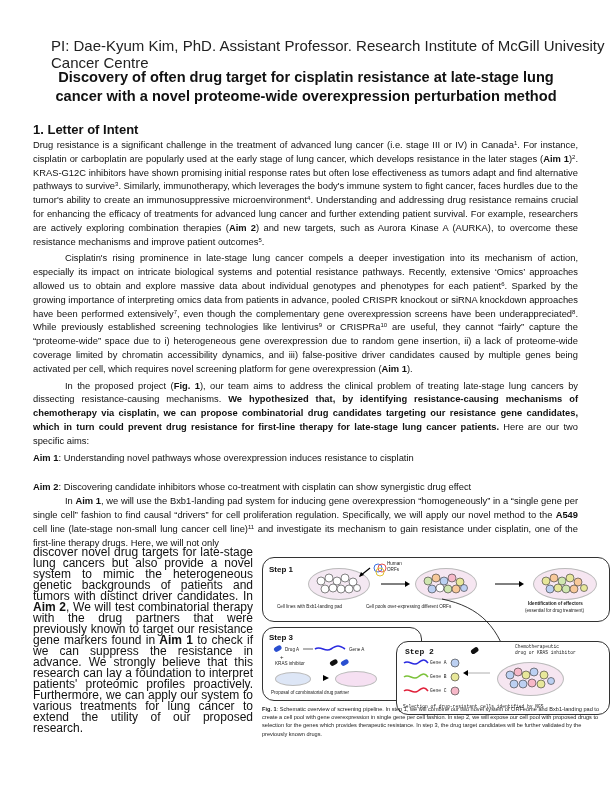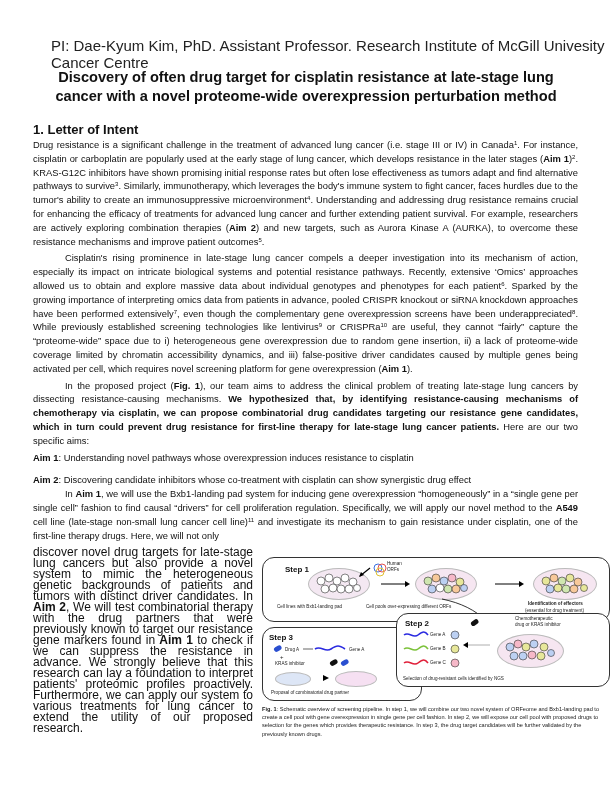--- a/index.html
+++ b/index.html
@@ -32,21 +32,21 @@
   .wrap-text p { margin: 0; }
 
   
   .figure { position: absolute; left: 260px; top: 557px; width: 350px; height: 200px; }
   .step-box {
     position: absolute; border: 1px solid #333; border-radius: 12px;
     background: #fff;
   }
   .step1 { left: 2px; top: 0px; width: 346px; height: 63px; }
   .step3 { left: 2px; top: 70px; width: 130px; height: 72px; padding-left: 28px; }
-  .step2 { left: 136px; top: 56px; width: 212px; height: 72px; }
+  .step2 { left: 136px; top: 84px; width: 212px; height: 72px; font-family: Liberation Mono, monospace; }
   .step-title { position: absolute; font-weight: bold; font-size: 8px; }
   .tiny { position: absolute; font-size: 4.6px; color: #222; white-space: nowrap; }
   .dish {
     position: absolute; border-radius: 50%; border: 1px solid #bbb;
     background: #f6e6f1;
   }
   .caption {
     position: absolute; left: 262px; top: 705px; width: 344px;
     font-size: 5.6px; line-height: 8.2px; color: #222;
   }
@@ -61,32 +61,32 @@
   <div>cancer with a novel proteome-wide overexpression perturbation method</div>
 </div>
 
 <div class="section-heading">1. Letter of Intent</div>
 
 <div class="body-text" style="top:139px;">
   <p><span>Drug resistance is a significant challenge in the treatment of advanced lung cancer (i.e. stage III or IV) in Canada</span><sup>1</sup><span>. For instance, cisplatin or carboplatin are popularly used at the early stage of lung cancer, which develops resistance in the later stages (</span><b>Aim 1</b><span>)</span><sup>2</sup><span>. KRAS-G12C inhibitors have shown promising initial response rates but often lose effectiveness as tumors adapt and find alternative pathways to survive</span><sup>3</sup><span>. Similarly, immunotherapy, which leverages the body's immune system to fight cancer, faces hurdles due to the tumor's ability to create an immunosuppressive microenvironment</span><sup>4</sup><span>. Understanding and addressing drug resistance remains crucial for enhancing the efficacy of treatments for advanced lung cancer and further extending patient survival. For example, researchers are actively exploring combination therapies (</span><b>Aim 2</b><span>) and new targets, such as Aurora Kinase A (AURKA), to overcome these resistance mechanisms and improve patient outcomes</span><sup>5</sup><span>.</span></p>
   <p class="indent" style="margin-top:3px;"><span>Cisplatin's rising prominence in late-stage lung cancer compels a deeper investigation into its mechanism of action, especially its impact on intricate biological systems and potential resistance pathways. Recently, extensive ‘Omics’ approaches allowed us to obtain and explore massive data about individual genotypes and phenotypes for each patient</span><sup>6</sup><span>. Sparked by the growing importance of interpreting omics data from patients in advance, pooled CRISPR knockout or siRNA knockdown approaches have been performed extensively</span><sup>7</sup><span>, even though the complementary gene overexpression screens have been underappreciated</span><sup>8</sup><span>. While previously established screening technologies like lentivirus</span><sup>9</sup><span> or CRISPRa</span><sup>10</sup><span> are useful, they cannot “fairly” capture the “proteome-wide” space due to i) heterogeneous gene overexpression due to random gene insertion, ii) a lack of proteome-wide coverage limited by chromatin accessibility dynamics, and iii) false-positive driver candidates caused by multiple genes being activated per cell, which requires novel screening platform for gene overexpression (</span><b>Aim 1</b><span>).</span></p>
   <p class="indent" style="margin-top:3px;"><span>In the proposed project (</span><b>Fig. 1</b><span>), our team aims to address the clinical problem of treating late-stage lung cancers by dissecting resistance-causing mechanisms. </span><b>We hypothesized that, by identifying resistance-causing mechanisms of chemotherapy via cisplatin, we can propose combinatorial drug candidates targeting our resistance gene candidates, which in turn could prevent drug resistance for first-line therapy for late-stage lung cancer patients.</b><span> Here are our two specific aims:</span></p>
   <p style="margin-top:3px;"><b>Aim 1</b><span>: Understanding novel pathways whose overexpression induces resistance to cisplatin</span></p>
-  <p style="margin-top:9px;"><b>Aim 2</b><span>: Discovering candidate inhibitors whose co-treatment with cisplatin can show synergistic drug effect</span></p>
+  <p style="margin-top:16px;"><b>Aim 2</b><span>: Discovering candidate inhibitors whose co-treatment with cisplatin can show synergistic drug effect</span></p>
   <p class="indent" style="margin-top:0px;"><span>In </span><b>Aim 1</b><span>, we will use the Bxb1-landing pad system for inducing gene overexpression “homogeneously” in a “single gene per single cell” fashion to find causal “drivers” for cell proliferation regulation. Specifically, we will apply our novel method to the </span><b>A549</b><span> cell line (late-stage non-small lung cancer cell line)</span><sup>11</sup><span> and investigate its mechanism to gain resistance under cisplatin, one of the first-line therapy drugs. Here, we will not only</span></p>
 </div>
 
 <div class="wrap-text">
   <p><span>discover novel drug targets for late-stage lung cancers but also provide a novel system to mimic the heterogeneous genetic backgrounds of patients and tumors with distinct driver candidates. In </span><b>Aim 2</b><span>, We will test combinatorial therapy with the drug partners that were previously known to target our resistance gene markers found in </span><b>Aim 1</b><span> to check if we can suppress the resistance in advance. We strongly believe that this research can lay a foundation to interpret patients' proteomic profiles proactively. Furthermore, we can apply our system to various treatments for lung cancer to extend the utility of our proposed research.</span></p>
 </div>
 
 <div class="figure">
 
   <div class="step-box step1">
-    <div class="step-title" style="left:22px;top:7px;">Step 1</div>
+    <div class="step-title" style="left:6px;top:7px;">Step 1</div>
     <div class="dish" style="left:45px;top:10px;width:60px;height:30px;background:#f4e8f2;">
       <svg width="60" height="30">
         <g fill="#fff" stroke="#333" stroke-width="0.6">
           <circle cx="12" cy="12" r="4"></circle>
             <circle cx="20" cy="9" r="4"></circle>
             <circle cx="28" cy="12" r="4"></circle>
           <circle cx="36" cy="9" r="4"></circle>
             <circle cx="44" cy="13" r="4"></circle>
             <circle cx="16" cy="20" r="4"></circle>
           <circle cx="24" cy="19" r="4"></circle>

